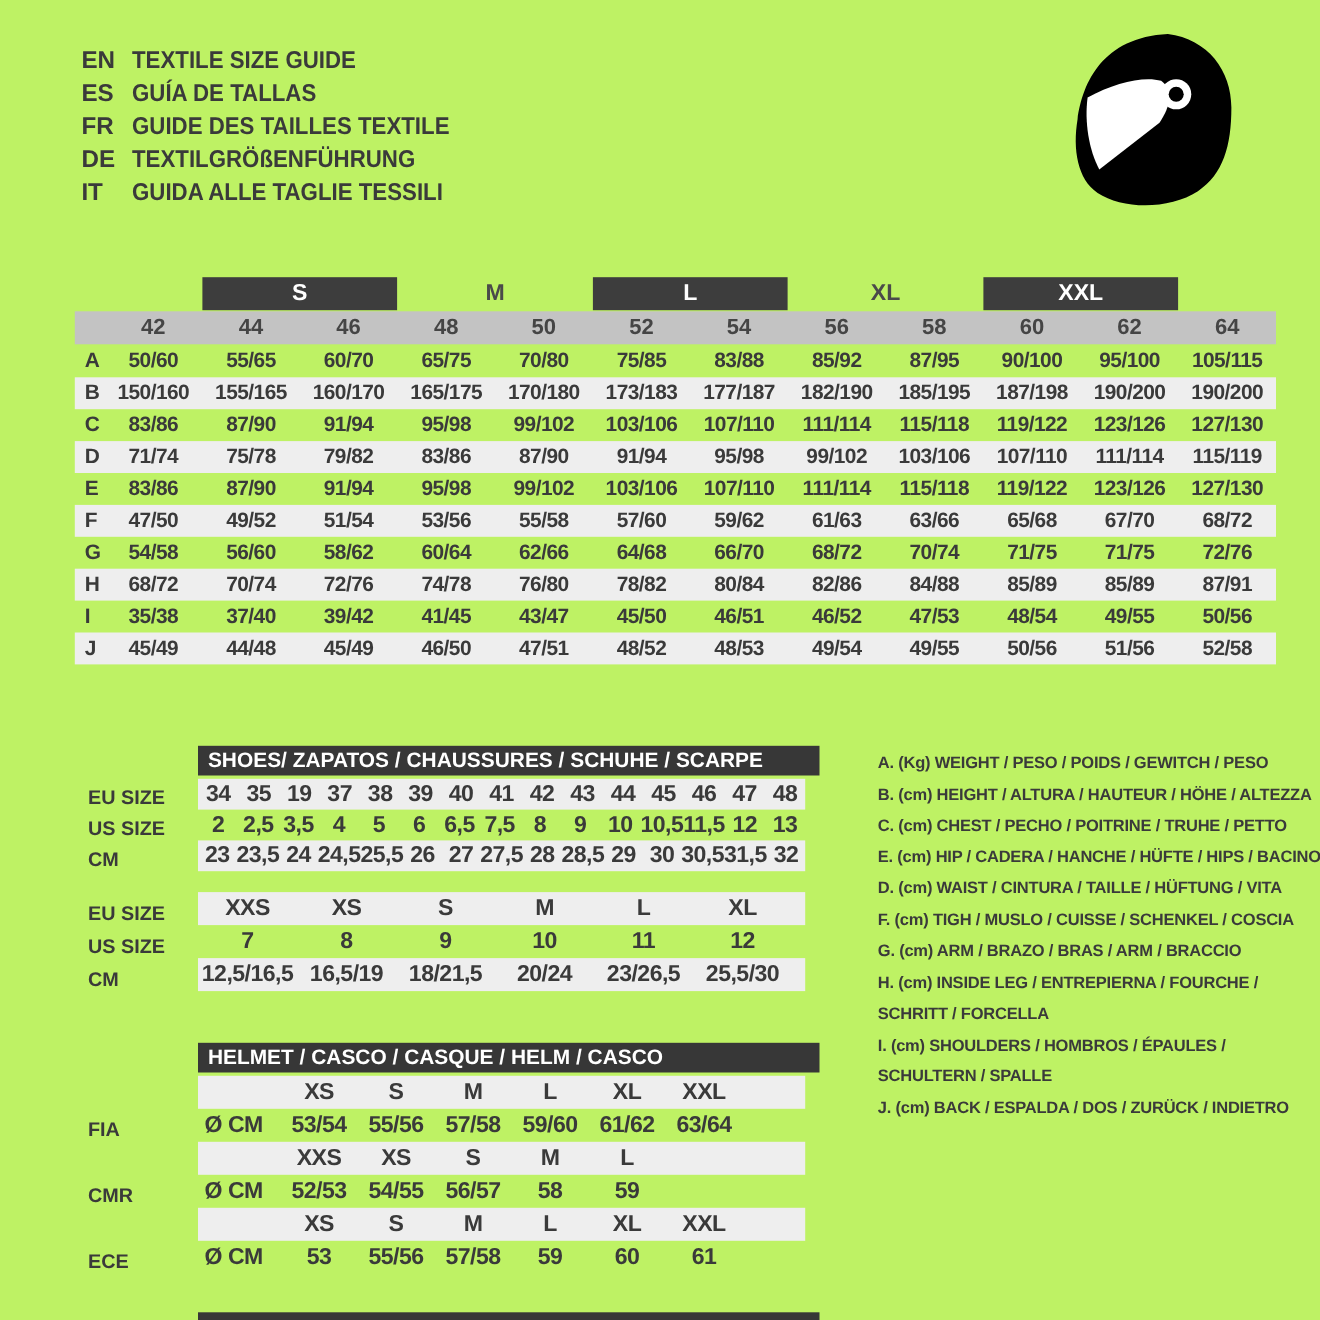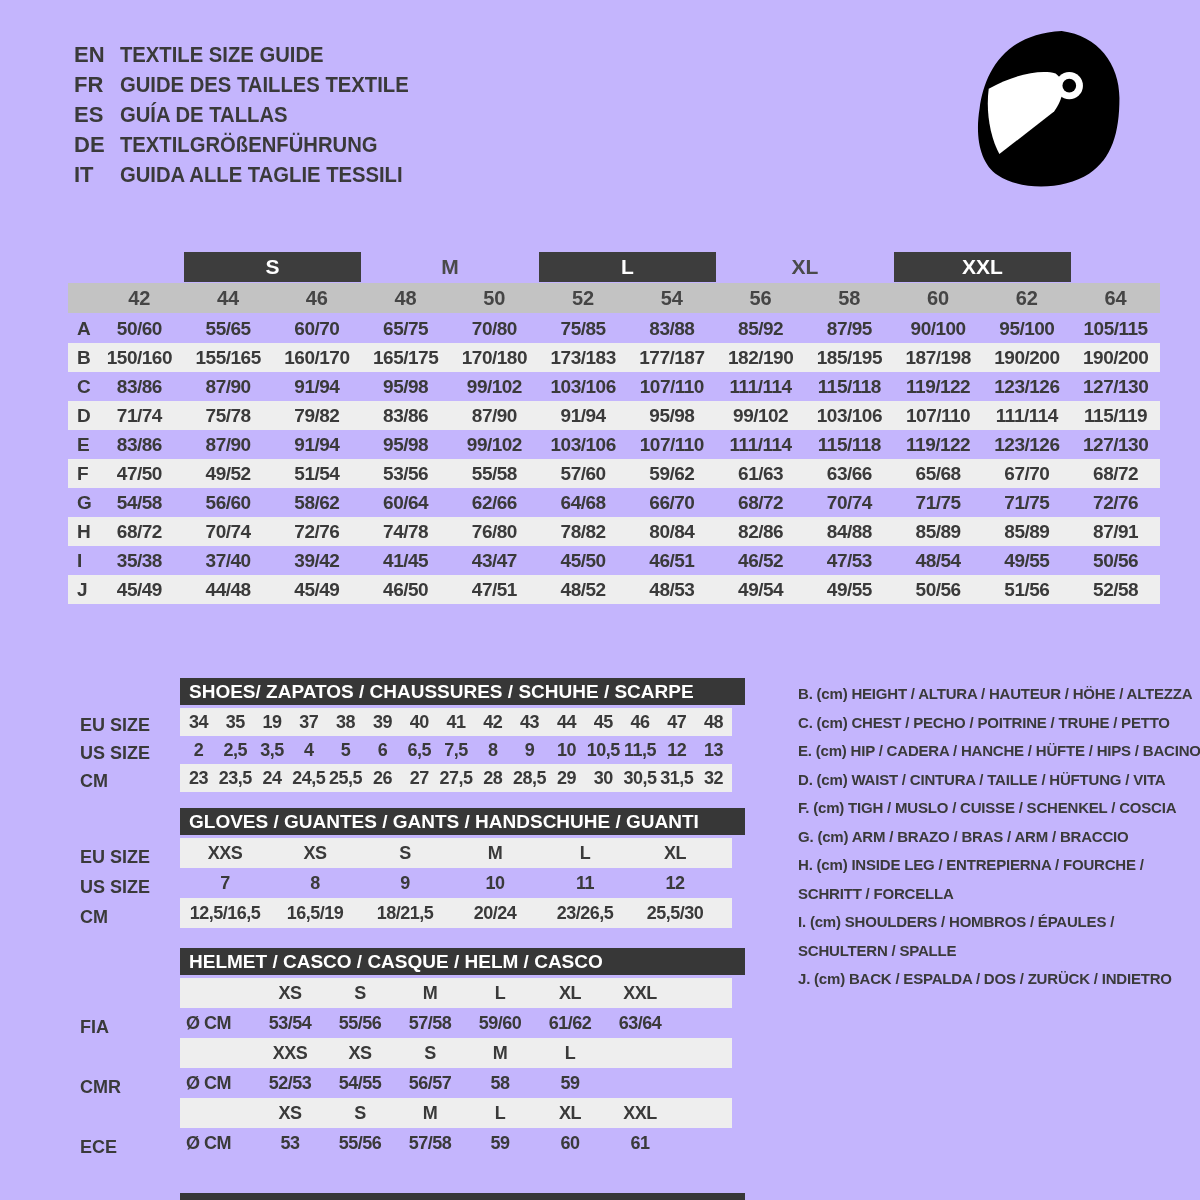--- a/index.html
+++ b/index.html
@@ -1,16 +1,16 @@
 <!DOCTYPE html>
 <html><head>
 <meta charset="utf-8">
 <style>
   html,body{margin:0;padding:0;}
-  .page{position:relative;width:1200px;height:1200px;background:#c4b5fd;overflow:hidden;
+  .page{position:relative;width:1200px;height:1200px;background:#bef264;overflow:hidden;
         font-family:"Liberation Sans",sans-serif;font-weight:bold;color:#3a3a3a;}
   .abs{position:absolute;}
   
   .lang-block{left:74px;top:40px;}
   .lang-row{display:flex;height:30px;align-items:center;}
   .lang-code{width:46px;font-size:22px;}
   .lang-title{font-size:22px;white-space:nowrap;transform:scaleX(.92);transform-origin:0 50%;}
   
   .helmet-box{left:972px;top:26px;width:152px;height:168px;}
   
@@ -28,21 +28,21 @@
   .mrow .rlabel{text-align:left;padding-left:9px;letter-spacing:0;}
   
   .sec{left:60px;width:724px;}
   .sec-shoes{top:678px;} .sec-gloves{top:808px;} .sec-helmet{top:948px;}
   .sec-bar{margin-left:120px;width:565px;height:27px;background:#373737;color:#fff;display:flex;
            align-items:center;padding-left:9px;box-sizing:border-box;font-size:19px;white-space:nowrap;}
   .srow{display:flex;align-items:flex-end;margin-top:0;}
   .srow.first{margin-top:3px;}
   .slabel{width:120px;padding-left:20px;box-sizing:border-box;font-size:18px;}
   .svals{width:552px;height:100%;display:grid;align-items:center;text-align:center;
-         font-size:18px;letter-spacing:-0.5px;}
+         font-size:21px;letter-spacing:-0.5px;}
   .svals.striped-bg{background:#eeeeee;}
   .h28{height:28px;} .h30{height:30px;}
   .cols15{grid-template-columns:repeat(15,1fr);}
   .cols6g{grid-template-columns:repeat(6,90px) 1fr;}
   .colshel{grid-template-columns:75px repeat(6,70px) 1fr;}
   .unit-cell{text-align:left;padding-left:6px;}
   
   .legend{left:798px;top:680px;width:402px;font-size:15px;line-height:28.5px;}
   .legend-line{white-space:nowrap;letter-spacing:-0.2px;}
   
@@ -52,26 +52,26 @@
 <body>
 
 <div class="page">
 
   <div class="abs lang-block">
       <div class="lang-row">
         <div class="lang-code">EN</div>
         <div class="lang-title">TEXTILE SIZE GUIDE</div>
       </div>
       <div class="lang-row">
+        <div class="lang-code">ES</div>
+        <div class="lang-title">GUÍA DE TALLAS</div>
+      </div>
+      <div class="lang-row">
         <div class="lang-code">FR</div>
         <div class="lang-title">GUIDE DES TAILLES TEXTILE</div>
-      </div>
-      <div class="lang-row">
-        <div class="lang-code">ES</div>
-        <div class="lang-title">GUÍA DE TALLAS</div>
       </div>
       <div class="lang-row">
         <div class="lang-code">DE</div>
         <div class="lang-title">TEXTILGRÖßENFÜHRUNG</div>
       </div>
       <div class="lang-row">
         <div class="lang-code">IT</div>
         <div class="lang-title">GUIDA ALLE TAGLIE TESSILI</div>
       </div>
     </div>
@@ -320,21 +320,20 @@
             <div>30</div>
             <div>30,5</div>
             <div>31,5</div>
             <div>32</div>
           </div>
         </div>
       </div>
   </div>
 
   <div class="abs sec sec-gloves">
-    <div class="sec-bar">GLOVES / GUANTES / GANTS / HANDSCHUHE / GUANTI</div>
     <div>
         <div class="srow h30 first">
           <div class="slabel">EU SIZE</div>
           <div class="svals cols6g h30 striped-bg">
             <div>XXS</div>
             <div>XS</div>
             <div>S</div>
             <div>M</div>
             <div>L</div>
             <div>XL</div>
@@ -436,20 +435,23 @@
             <div>59</div>
             <div>60</div>
             <div>61</div>
           </div>
         </div>
       </div>
   </div>
 
   <div class="abs legend">
       <div>
+        <div class="legend-line">A. (Kg) WEIGHT / PESO / POIDS / GEWITCH / PESO</div>
+      </div>
+      <div>
         <div class="legend-line">B. (cm) HEIGHT / ALTURA / HAUTEUR / HÖHE / ALTEZZA</div>
       </div>
       <div>
         <div class="legend-line">C. (cm) CHEST / PECHO / POITRINE / TRUHE / PETTO</div>
       </div>
       <div>
         <div class="legend-line">E. (cm) HIP / CADERA / HANCHE / HÜFTE / HIPS / BACINO</div>
       </div>
       <div>
         <div class="legend-line">D. (cm) WAIST / CINTURA / TAILLE / HÜFTUNG / VITA</div>

